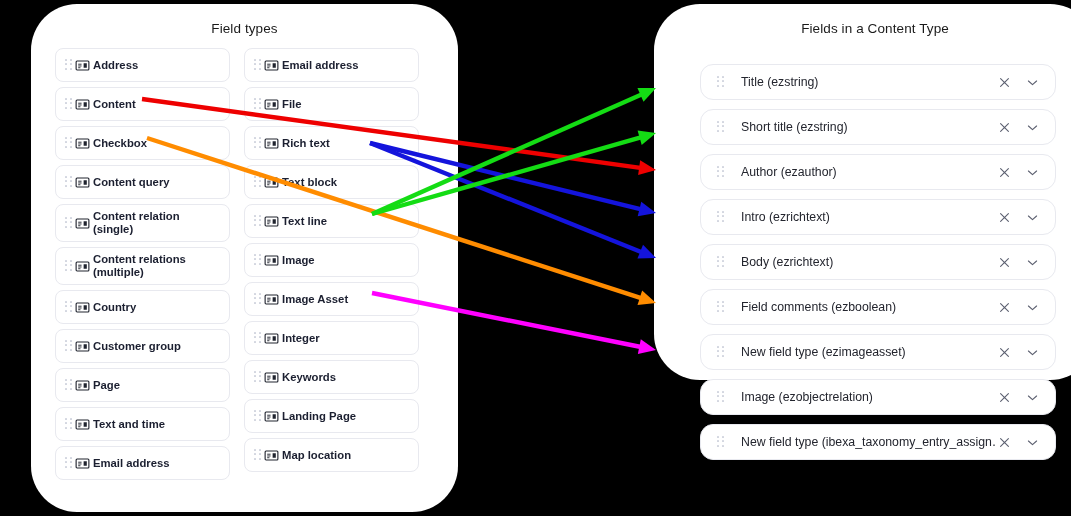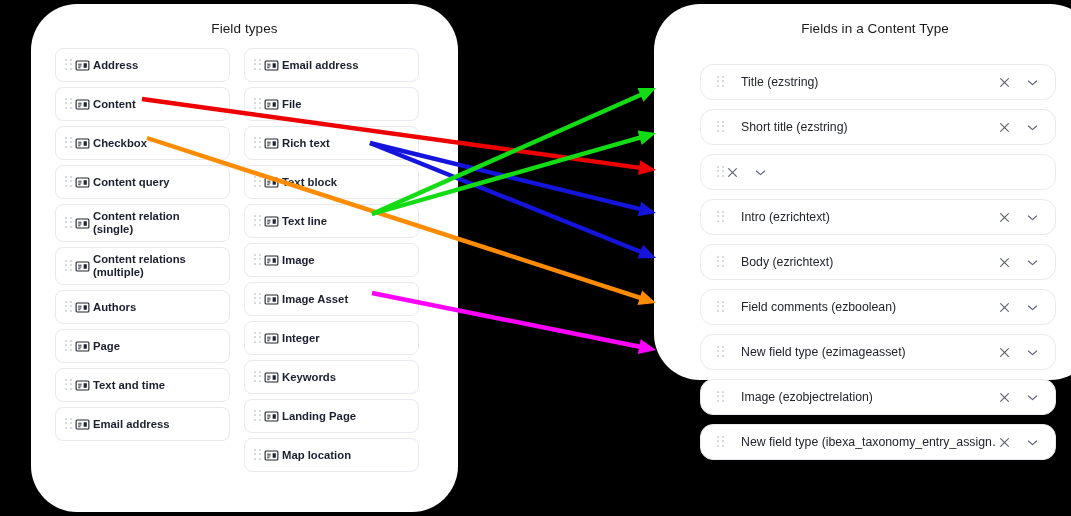--- a/index.html
+++ b/index.html
@@ -280,21 +280,39 @@
               <i></i>
               <i></i>
             </span>
             <svg class="ft-icon" viewBox="0 0 16 16">
               <rect x="1.2" y="3.2" width="13.6" height="9.6" rx="1" fill="none" stroke="#20242f" stroke-width="1.2"></rect>
               <rect x="3.4" y="6.1" width="3.6" height="1" fill="#20242f"></rect>
               <rect x="3.4" y="8" width="3.6" height="1" fill="#20242f"></rect>
               <rect x="3.4" y="9.9" width="2.4" height="1" fill="#20242f"></rect>
               <rect x="9.2" y="5.6" width="3.4" height="4.8" fill="#20242f"></rect>
             </svg>
-            <span class="ft-label">Authors</span>
+            <span class="ft-label">Country</span>
+          </div>
+          <div class="ft-item">
+            <span class="handle">
+              <i></i>
+              <i></i>
+              <i></i>
+              <i></i>
+              <i></i>
+              <i></i>
+            </span>
+            <svg class="ft-icon" viewBox="0 0 16 16">
+              <rect x="1.2" y="3.2" width="13.6" height="9.6" rx="1" fill="none" stroke="#20242f" stroke-width="1.2"></rect>
+              <rect x="3.4" y="6.1" width="3.6" height="1" fill="#20242f"></rect>
+              <rect x="3.4" y="8" width="3.6" height="1" fill="#20242f"></rect>
+              <rect x="3.4" y="9.9" width="2.4" height="1" fill="#20242f"></rect>
+              <rect x="9.2" y="5.6" width="3.4" height="4.8" fill="#20242f"></rect>
+            </svg>
+            <span class="ft-label">Customer group</span>
           </div>
           <div class="ft-item">
             <span class="handle">
               <i></i>
               <i></i>
               <i></i>
               <i></i>
               <i></i>
               <i></i>
             </span>
@@ -590,20 +608,21 @@
         </div>
         <div class="fld-item">
           <span class="handle">
             <i></i>
             <i></i>
             <i></i>
             <i></i>
             <i></i>
             <i></i>
           </span>
+          <span class="fld-label">Author (ezauthor)</span>
           <span class="fld-actions">
             <svg class="act" viewBox="0 0 20 20">
               <path d="M5.4 5.4 L14.6 14.6 M14.6 5.4 L5.4 14.6" stroke="#5c6070" stroke-width="1.3" fill="none" stroke-linecap="round"></path>
             </svg>
             <svg class="act" viewBox="0 0 20 20">
               <path d="M5.2 8.2 L10 12.6 L14.8 8.2" stroke="#5c6070" stroke-width="1.3" fill="none" stroke-linecap="round" stroke-linejoin="round"></path>
             </svg>
           </span>
         </div>
         <div class="fld-item">

